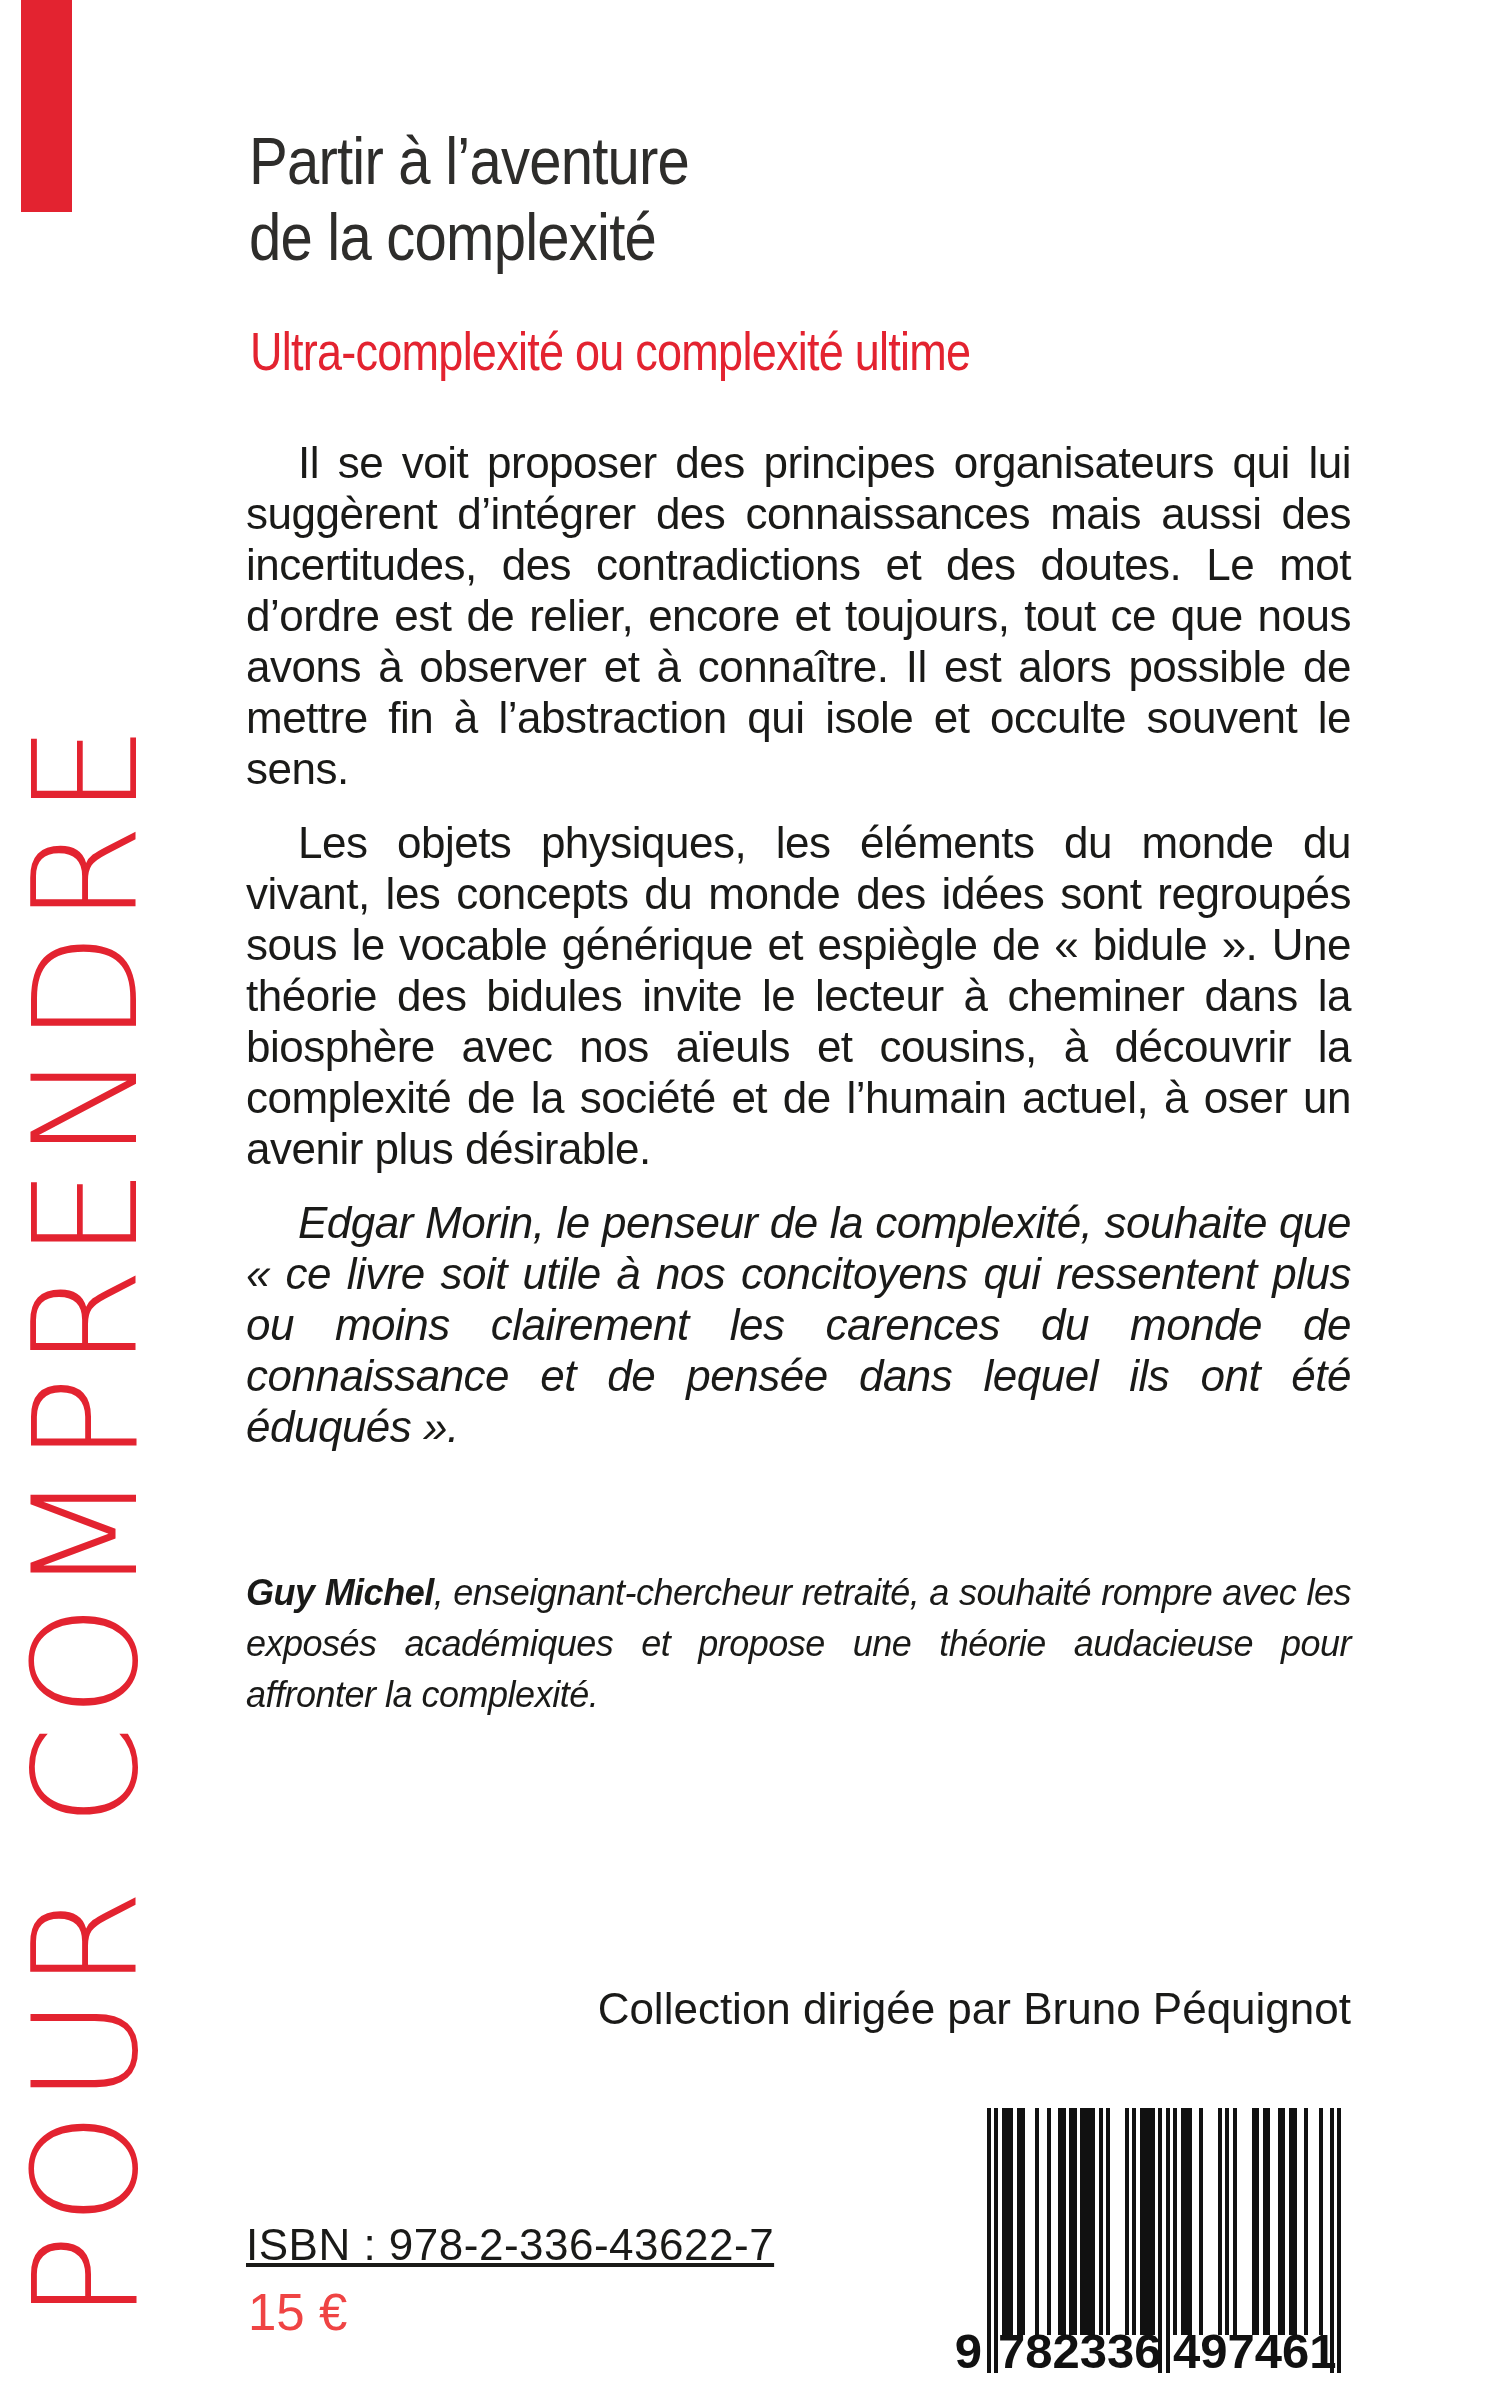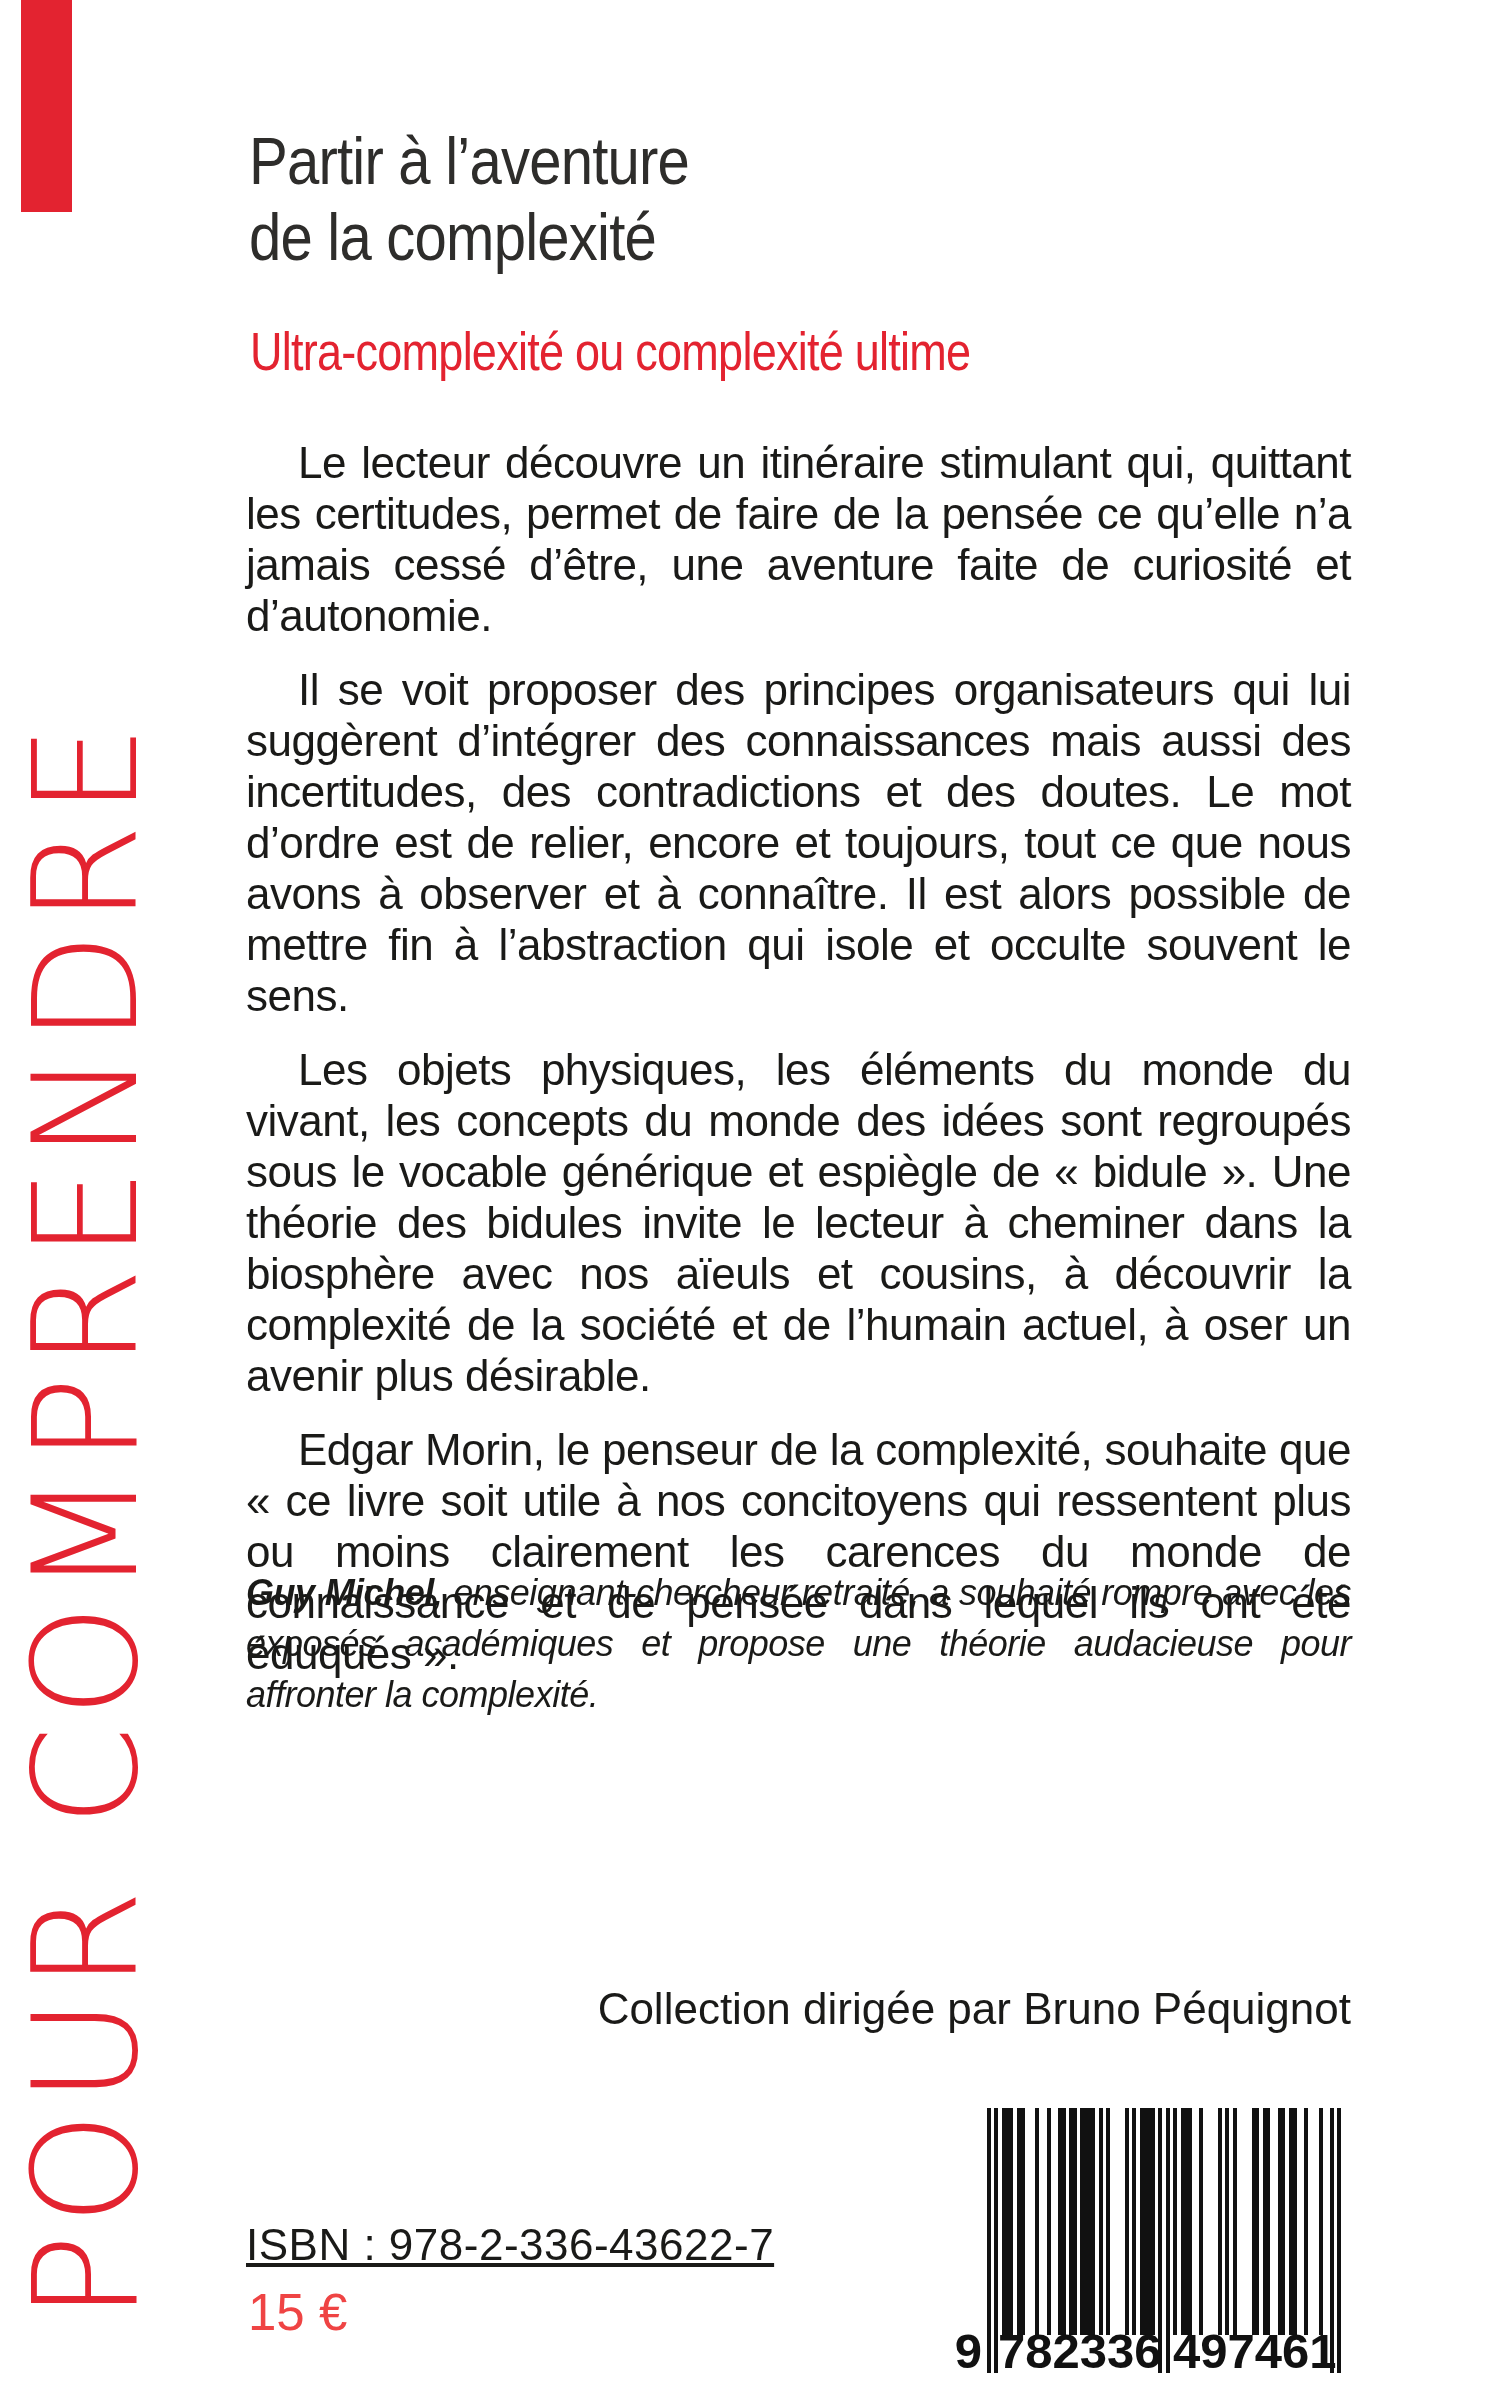--- a/index.html
+++ b/index.html
@@ -38,21 +38,21 @@
     color:#e32330;letter-spacing:-0.9px;
     transform:scaleX(0.85);transform-origin:left top;
   }
   
   .body-block{
     position:absolute;left:246px;top:437px;width:1105px;
     font-size:44px;line-height:51px;color:#1a1a18;
     text-align:justify;letter-spacing:-0.5px;
   }
   .body-block p{margin:0 0 23px 0;text-indent:52px;}
-  .body-block p:last-child{margin-bottom:12px;}
+  .body-block p:last-child{margin-bottom:12px;font-style:italic;}
   .bio-block{
     position:absolute;left:246px;top:1567px;width:1105px;
     font-size:36px;line-height:51px;color:#1a1a18;
     font-style:italic;text-align:justify;letter-spacing:-0.5px;
   }
   .bio-block p{margin:0;}
   .bio-author{font-weight:bold;}
   
   .collection-line{
     position:absolute;left:246px;top:1984px;width:1105px;
@@ -98,21 +98,20 @@
   <div class="spine-text">POUR COMPRENDRE</div>
 
   <div class="title">
     <div>Partir à l’aventure</div>
     <div>de la complexité</div>
   </div>
 
   <div class="subtitle">Ultra-complexité ou complexité ultime</div>
 
   <div class="body-block">
-    <p>Le lecteur découvre un itinéraire stimulant qui, quittant les certitudes, permet de faire de la pensée ce qu’elle n’a jamais cessé d’être, une aventure faite de curiosité et d’autonomie.</p>
     <p>Il se voit proposer des principes organisateurs qui lui suggèrent d’intégrer des connaissances mais aussi des incertitudes, des contradictions et des doutes. Le mot d’ordre est de relier, encore et toujours, tout ce que nous avons à observer et à connaître. Il est alors possible de mettre fin à l’abstraction qui isole et occulte souvent le sens.</p>
     <p>Les objets physiques, les éléments du monde du vivant, les concepts du monde des idées sont regroupés sous le vocable générique et espiègle de « bidule ». Une théorie des bidules invite le lecteur à cheminer dans la biosphère avec nos aïeuls et cousins, à découvrir la complexité de la société et de l’humain actuel, à oser un avenir plus désirable.</p>
     <p>Edgar Morin, le penseur de la complexité, souhaite que « ce livre soit utile à nos concitoyens qui ressentent plus ou moins clairement les carences du monde de connaissance et de pensée dans lequel ils ont été éduqués ».</p>
   </div>
 
   <div class="bio-block">
     <p><span class="bio-author">Guy Michel</span><span>, enseignant-chercheur retraité, a souhaité rompre avec les exposés académiques et propose une théorie audacieuse pour affronter la complexité.</span></p>
   </div>
 
   <div class="collection-line">Collection dirigée par Bruno Péquignot</div>

